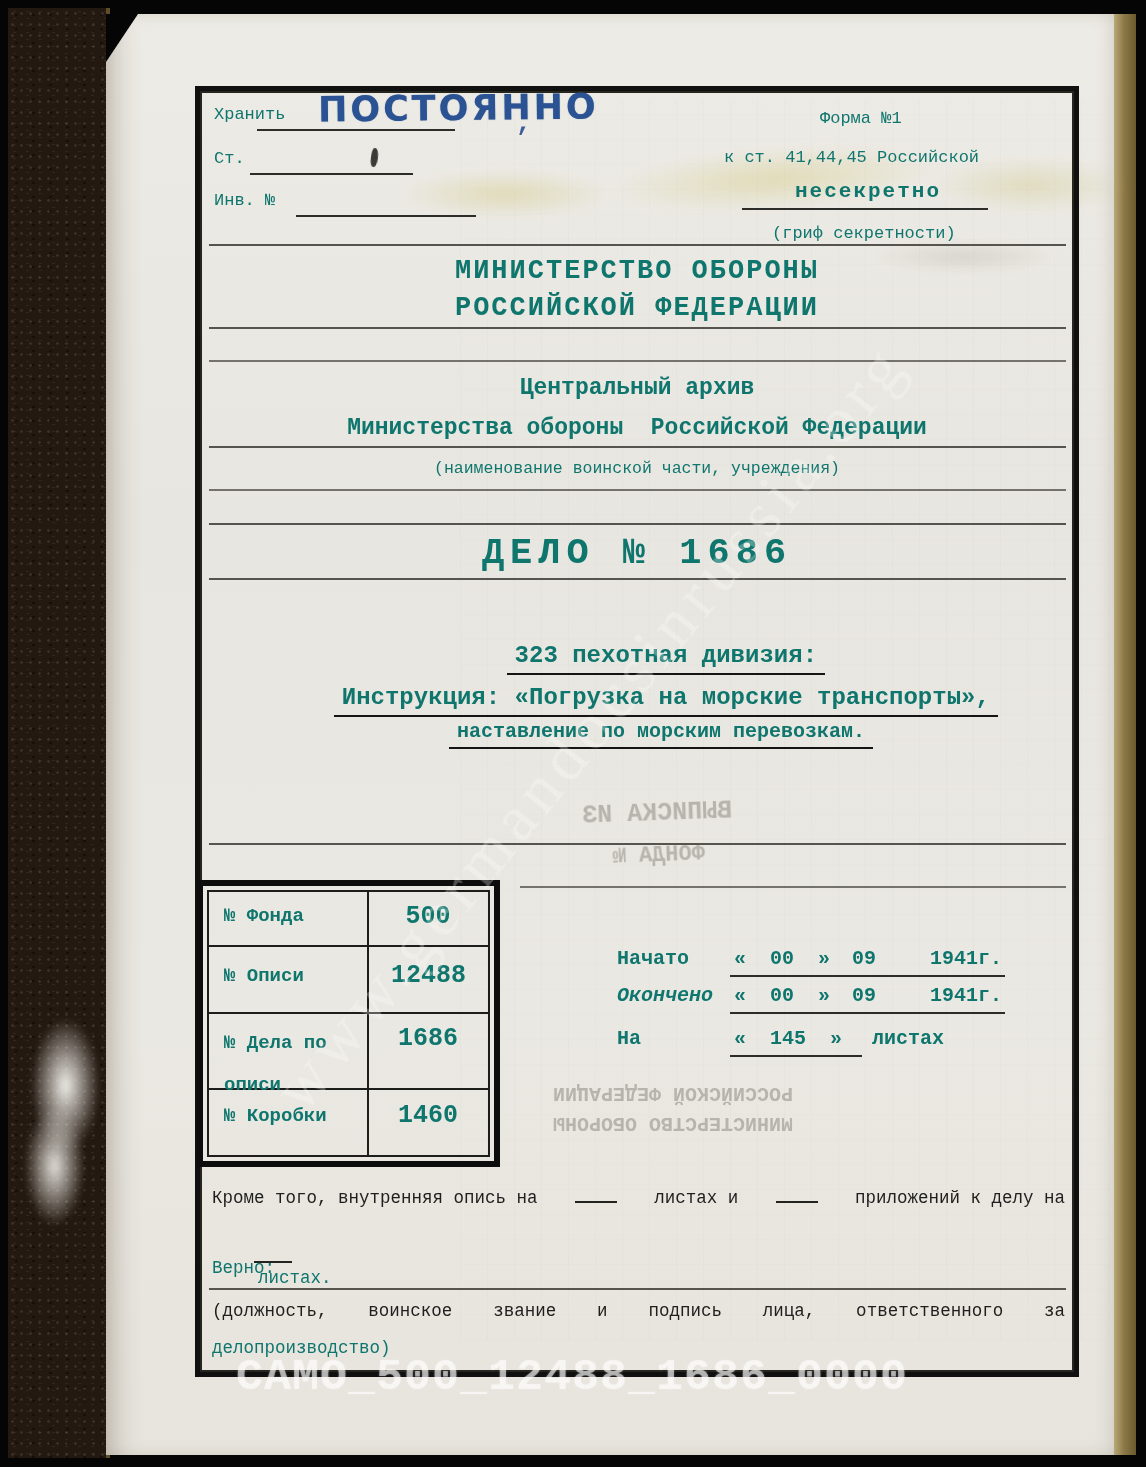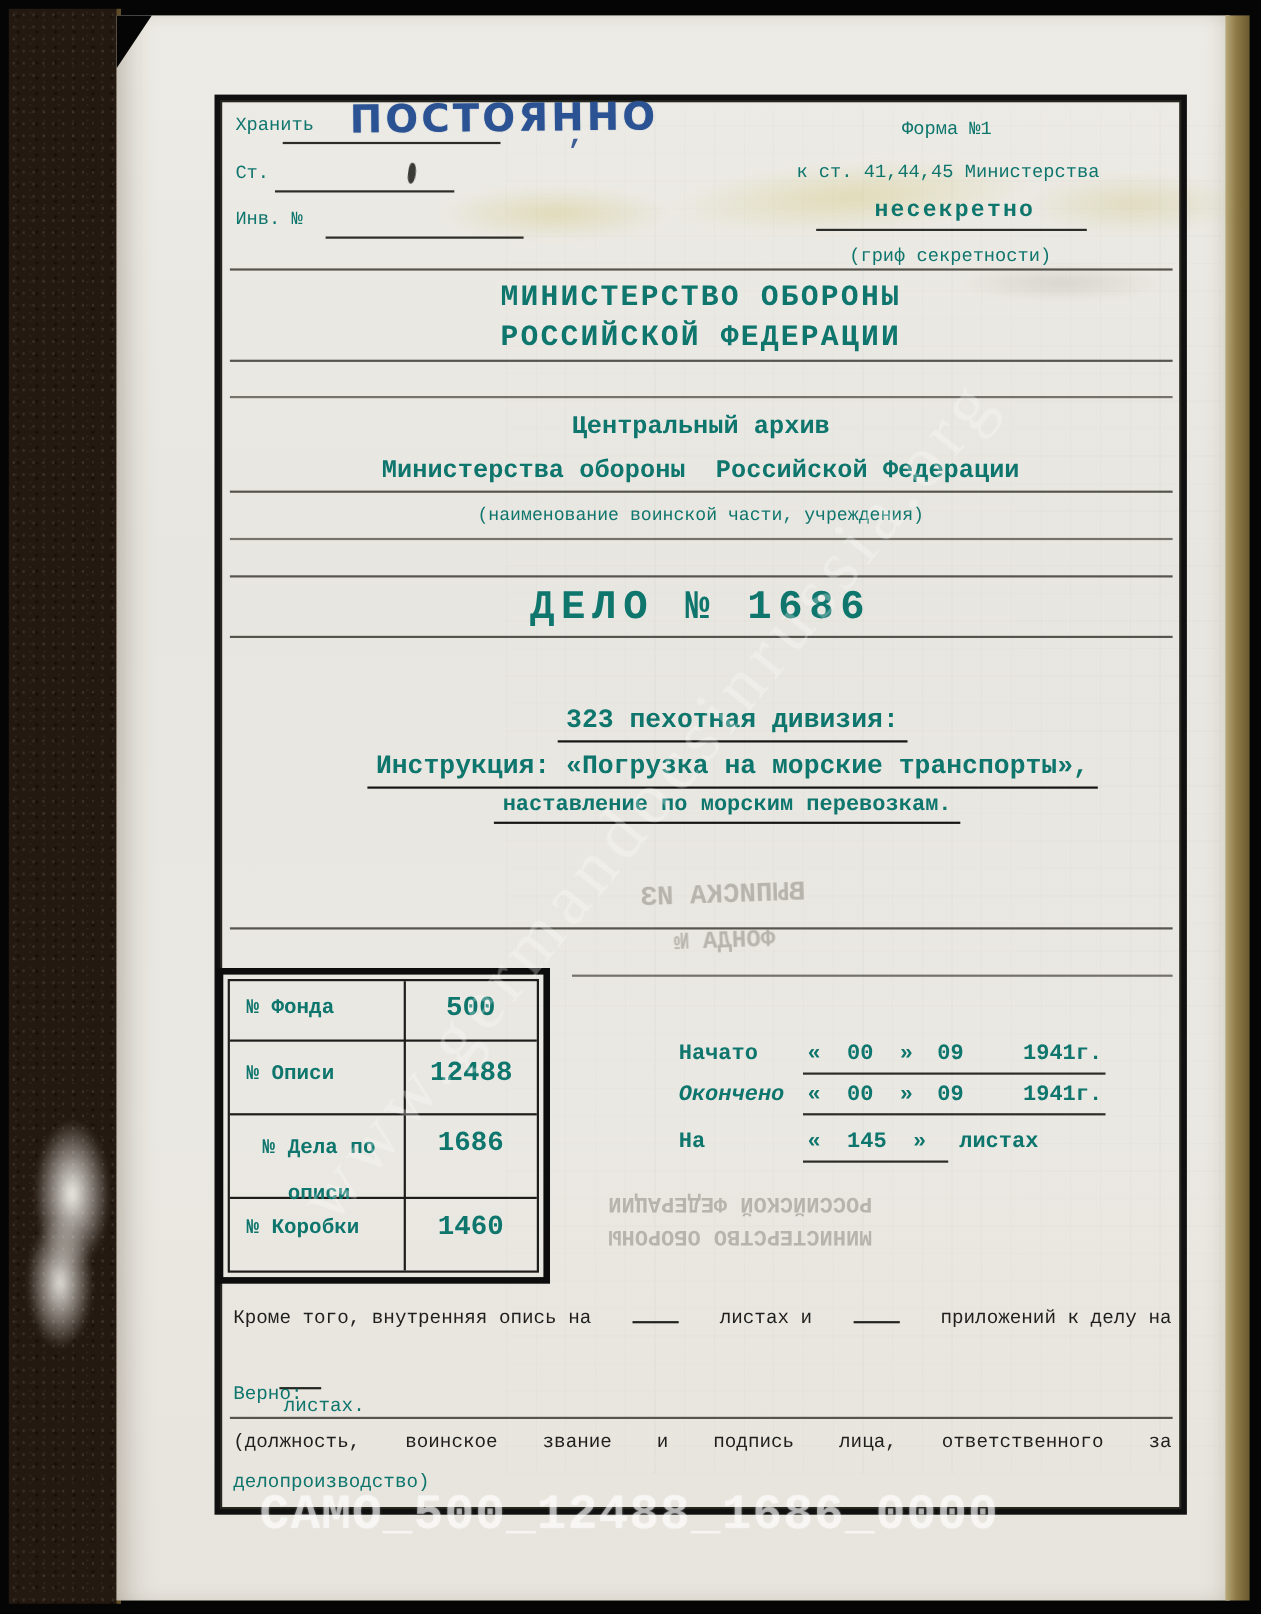--- a/index.html
+++ b/index.html
@@ -29,21 +29,21 @@
   .formbox{position:absolute;left:195px;top:86px;width:884px;height:1291px;box-sizing:border-box;
            border:6px solid #101010;}
   .formbox-inner{position:absolute;left:200px;top:91px;width:874px;height:1281px;box-sizing:border-box;
            border:2px solid #26261f;}
   .hl{position:absolute;left:209px;width:857px;height:2px;background:#56554d;}
   .hl.thin{height:1.5px;opacity:.8;}
   .ul{position:absolute;height:2px;background:#2c2c28;}
   
   .t{position:absolute;white-space:pre;color:#0f766e;}
   .cx{left:199px;width:876px;text-align:center;}
-  .b{font-weight:700;text-align:center;}
+  .b{font-weight:700;}
   .uline{display:inline-block;border-bottom:2.5px solid #141414;padding:0 8px 4px;}
   .stamp{position:absolute;left:318px;top:88px;font-family:"DejaVu Sans","Liberation Sans",sans-serif;
          font-weight:800;font-size:35px;letter-spacing:3px;color:#2b5394;transform:rotate(-.6deg);
          text-shadow:0 0 1px rgba(43,83,148,.55);}
   .stamp-tail{position:absolute;left:516px;top:108px;color:#3d5e96;font-size:26px;font-weight:700;}
   .ink-blob{position:absolute;left:371px;top:148px;width:7px;height:19px;background:#3a3a36;
             border-radius:40% 60% 50% 50%;transform:rotate(8deg);filter:blur(.6px);}
   
   .regtable{position:absolute;left:197px;top:880px;width:303px;height:287px;box-sizing:border-box;
             border:6px solid #0d0d0d;}
@@ -104,21 +104,21 @@
   <div class="stamp-tail">,</div>
 
   <div class="t" style="left:214px;top:149px;font-size:17px;">Ст.</div>
   <div class="ul" style="left:250px;top:173px;width:163px;"></div>
   <div class="ink-blob"></div>
 
   <div class="t" style="left:214px;top:191px;font-size:17px;">Инв. №</div>
   <div class="ul" style="left:296px;top:215px;width:180px;"></div>
 
   <div class="t" style="left:820px;top:109px;font-size:17px;">Форма №1</div>
-  <div class="t" style="left:724px;top:148px;font-size:17px;">к ст. 41,44,45 Министерства</div>
+  <div class="t" style="left:724px;top:148px;font-size:17px;">к ст. 41,44,45 Российской</div>
   <div class="t b" style="left:795px;top:180px;font-size:21px;letter-spacing:2px;">несекретно</div>
   <div class="ul" style="left:742px;top:208px;width:246px;"></div>
   <div class="t" style="left:772px;top:224px;font-size:17px;">(гриф секретности)</div>
 
   <div class="hl" style="top:244px;"></div>
 
   <div class="t cx b" style="top:256px;font-size:27px;letter-spacing:2px;">МИНИСТЕРСТВО ОБОРОНЫ</div>
   <div class="t cx b" style="top:293px;font-size:27px;letter-spacing:2px;">РОССИЙСКОЙ ФЕДЕРАЦИИ</div>
   <div class="hl" style="top:327px;"></div>
   <div class="hl thin" style="top:360px;"></div>

